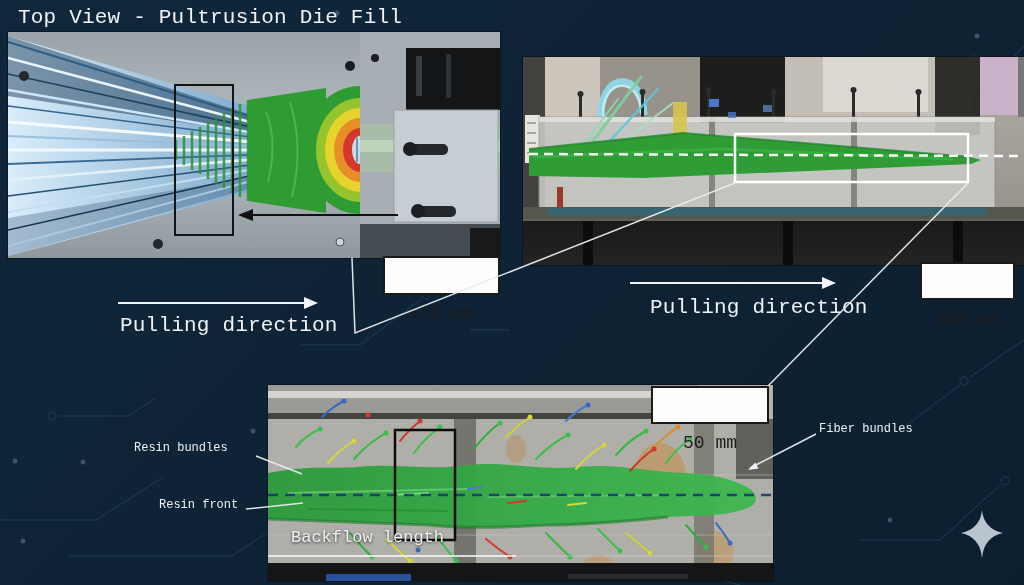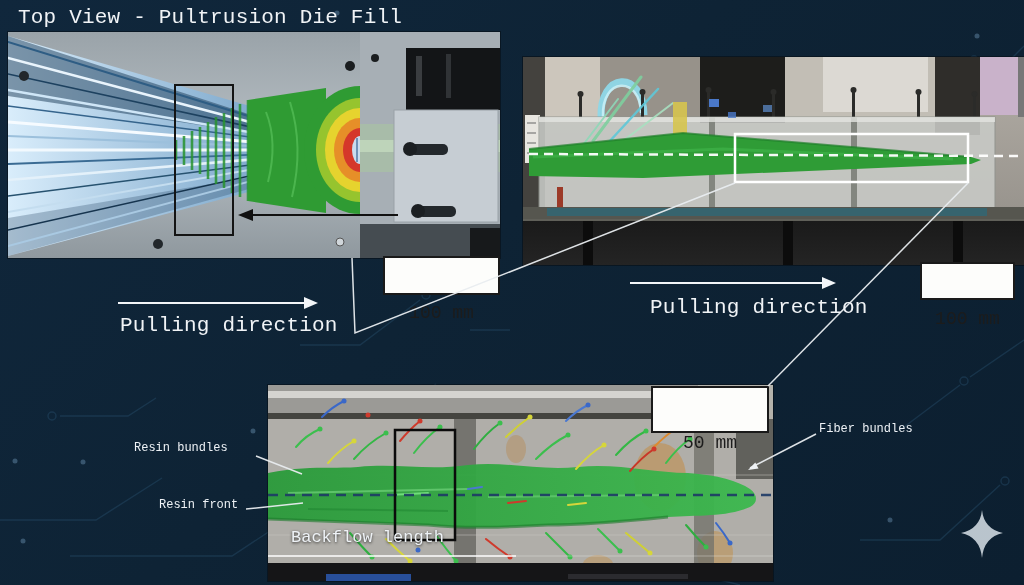--- a/index.html
+++ b/index.html
@@ -367,21 +367,21 @@
       <rect x="127" y="45" width="60" height="110" fill="none" stroke="#0b0b0b" stroke-width="2.5"></rect>
 
       <line x1="0" y1="171" x2="248" y2="171" stroke="#ffffff" stroke-width="2" opacity=".75"></line>
       <line x1="248" y1="171" x2="505" y2="171" stroke="#e8e8e4" stroke-width="1" opacity=".4"></line>
       <rect x="0" y="178" width="505" height="18" fill="#151517"></rect>
       <rect x="58" y="189" width="85" height="7" fill="#2a55a8" opacity=".9"></rect>
       <rect x="300" y="189" width="120" height="5" fill="#3a3a40" opacity=".6"></rect>
     </svg>
   </div>
 
-  <div class="scalebox" style="left:651px;top:386px;width:118px;height:47px;">
+  <div class="scalebox" style="left:651px;top:386px;width:118px;height:38px;">
     <svg width="100" height="14" style="margin-top:3px;">
       <line x1="6" y1="7" x2="94" y2="7" stroke="#1a1a1a" stroke-width="2.2"></line>
       <line x1="6" y1="1.5" x2="6" y2="12.5" stroke="#1a1a1a" stroke-width="2.2"></line>
       <line x1="94" y1="1.5" x2="94" y2="12.5" stroke="#1a1a1a" stroke-width="2.2"></line>
     </svg>
     <div class="scalelabel">50 mm</div>
   </div>
 
   <div class="label txt" style="left:134px;top:441px;">Resin bundles</div>
   <div class="label txt" style="left:159px;top:498px;">Resin front</div>

